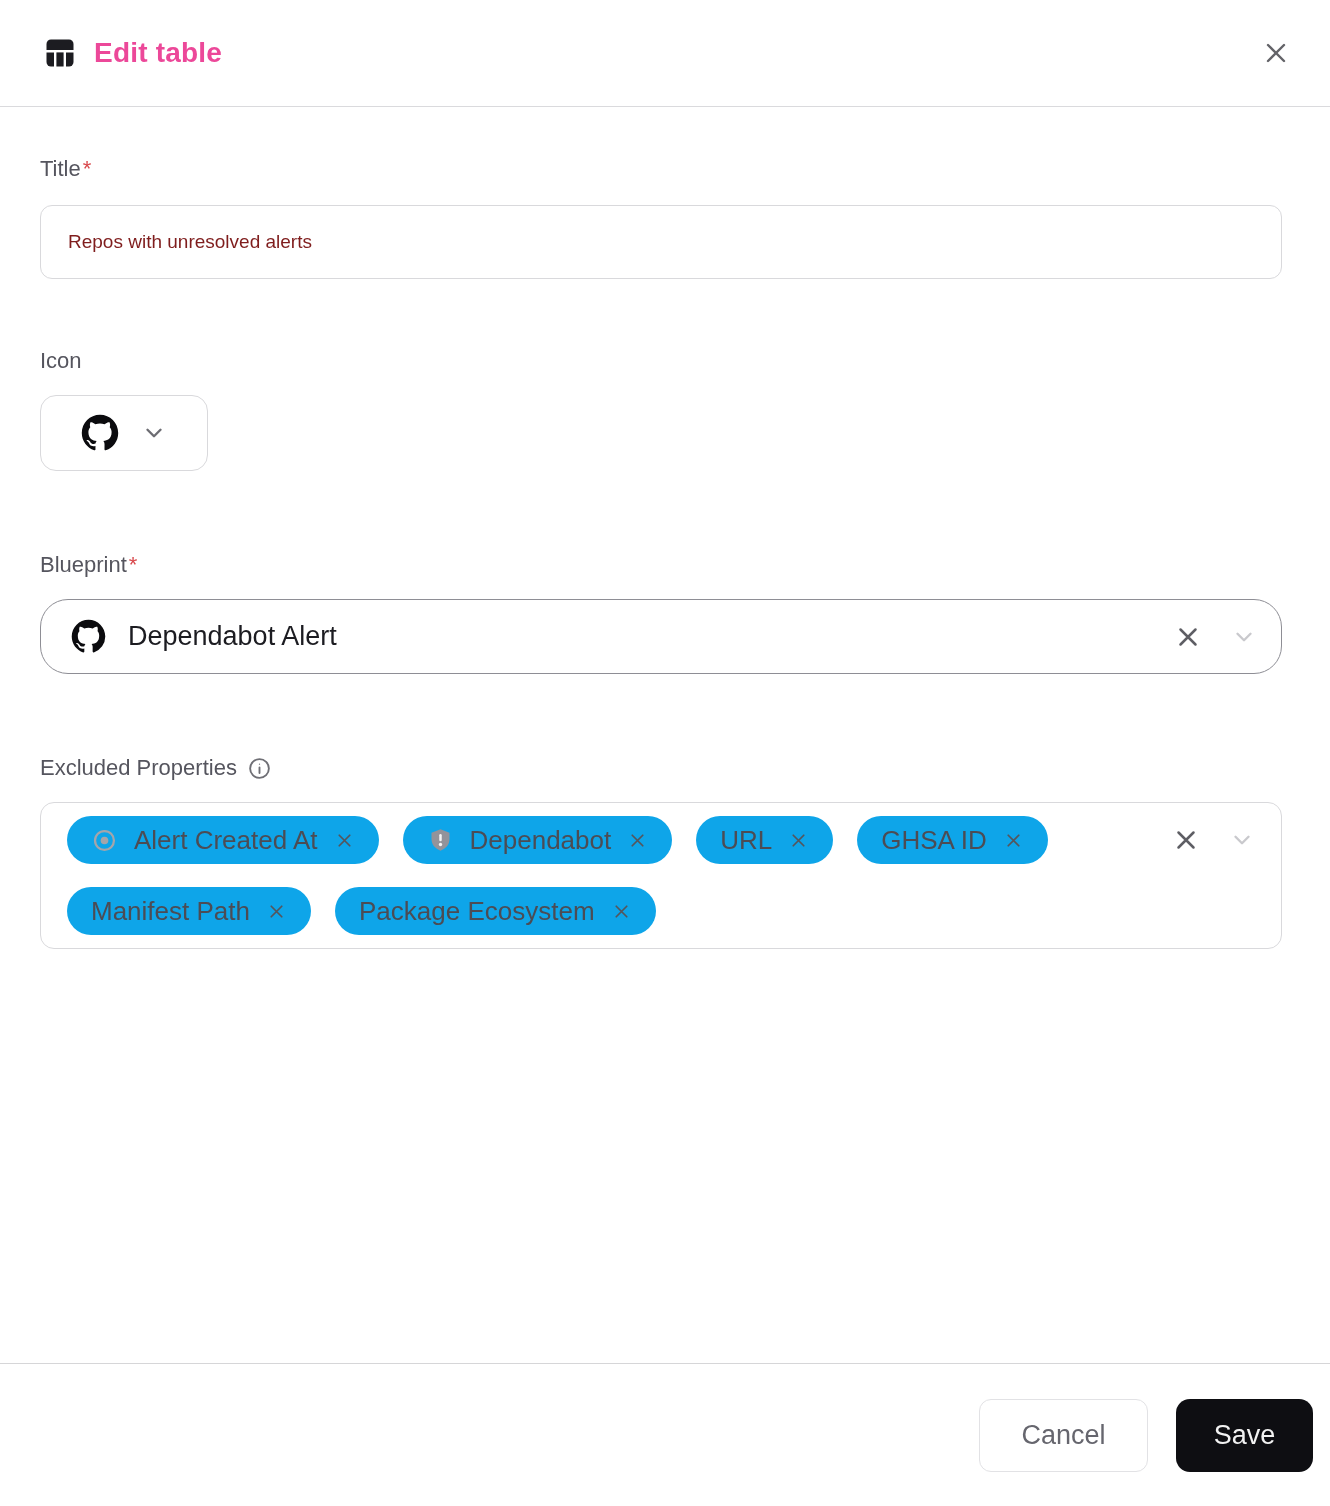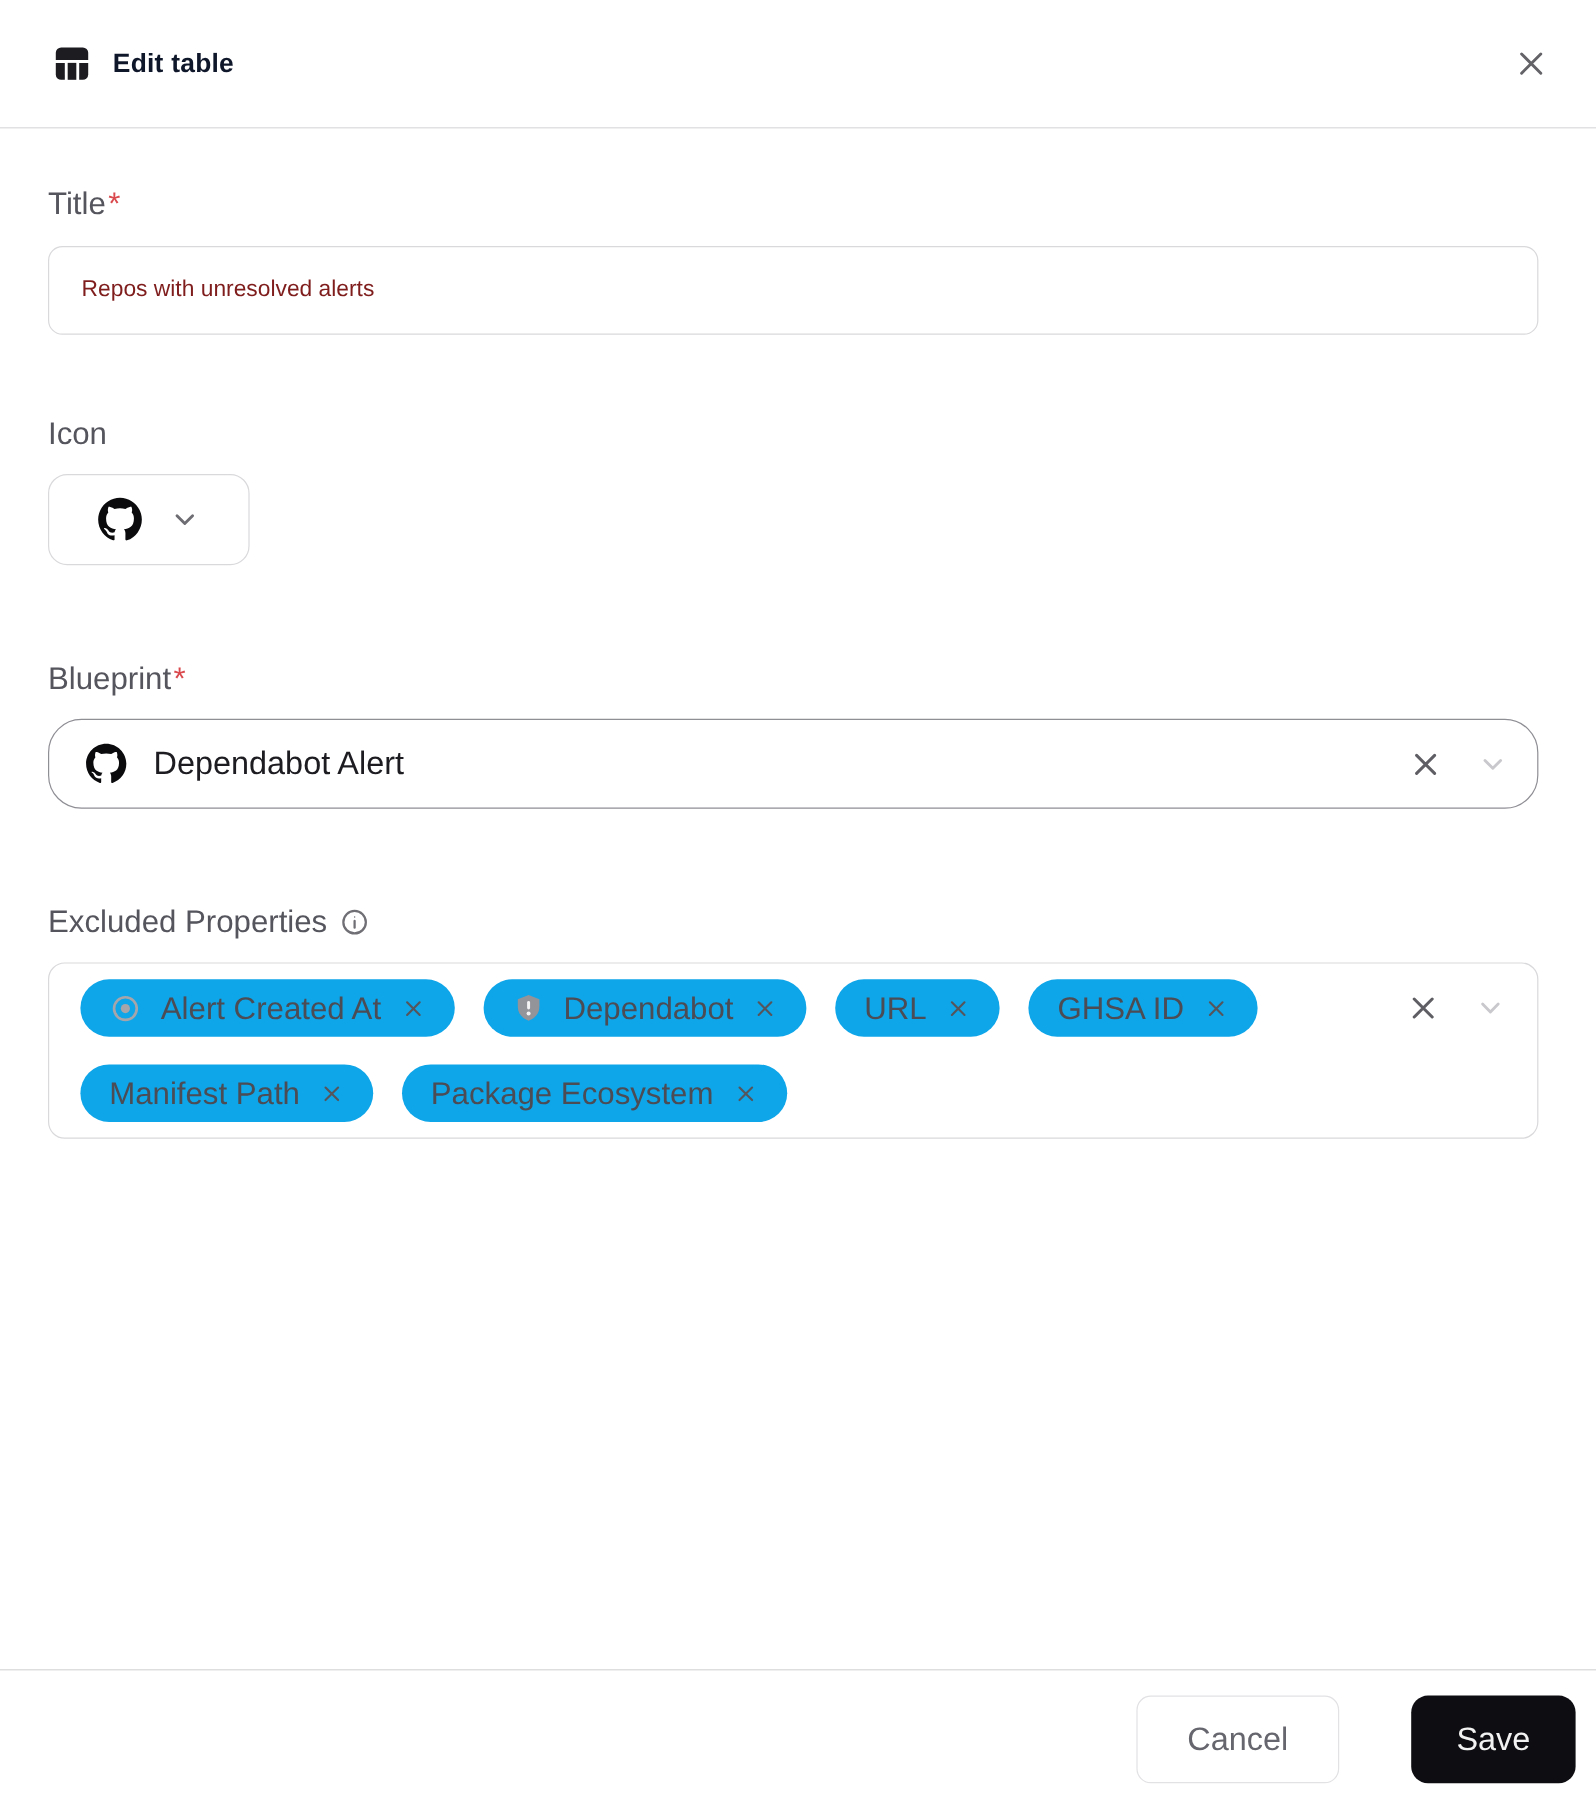--- a/index.html
+++ b/index.html
@@ -7,27 +7,27 @@
   body { font-family: "Liberation Sans", sans-serif; color: #1d1d22; }
 
   .modal { position: relative; width: 1330px; height: 1506px; background: #fff; overflow: hidden; }
 
   
   .modal-header {
     height: 107px; display: flex; align-items: center; justify-content: space-between;
     padding: 0 32px 0 42px; border-bottom: 1px solid #dadadd;
   }
   .header-left { display: flex; align-items: center; gap: 16px; }
-  .header-title { font-size: 22px; font-weight: 700; color: #0f172a; letter-spacing: 0.2px; }
+  .header-title { font-size: 28px; font-weight: 700; color: #ec4899; letter-spacing: 0.2px; }
   .close-btn { width: 44px; height: 44px; display: flex; align-items: center; justify-content: center;
     background: none; border: none; cursor: pointer; }
 
   
   .modal-body { padding: 0 48px 0 40px; }
-  .field-label { font-size: 26px; color: #55555e; display: flex; align-items: center; gap: 10px; line-height: 36px; }
+  .field-label { font-size: 22px; color: #55555e; display: flex; align-items: center; gap: 10px; line-height: 36px; }
   .req { color: #d9494d; }
   .section-title   { margin-top: 44px; }
   .section-icon    { margin-top: 64px; }
   .section-desc    { margin-top: 62px; }
   .section-bp      { margin-top: 76px; }
   .section-excl    { margin-top: 76px; }
   .section-filters { margin-top: 74px; }
 
   .text-input {
     margin-top: 18px; width: 100%; height: 74px; border: 1px solid #d9d9dc; border-radius: 12px;
@@ -71,23 +71,23 @@
     font-family: "Liberation Sans", sans-serif; font-size: 26px; color: #b7b7bc; padding: 0 20px 0 27px;
     white-space: pre; overflow: hidden; text-overflow: clip;
   }
   .edit-btn {
     width: 78px; height: 72px; background: #fff; border: 1px solid #dcdcde; border-radius: 12px;
     margin-left: 0; display: flex; align-items: center; justify-content: center; cursor: pointer;
   }
 
   
   .modal-footer {
-    position: absolute; left: 0; bottom: 0; width: 100%; height: 115px;
+    position: absolute; left: 0; bottom: 0; width: 100%; height: 143px;
     border-top: 1px solid #d6d6d8; display: flex; align-items: center; justify-content: flex-end;
-    gap: 60px; padding-right: 17px; background: #fff;
+    gap: 28px; padding-right: 17px; background: #fff;
   }
   .btn-cancel {
     width: 169px; height: 73px; background: #fff; border: 1px solid #e2e2e5; border-radius: 12px;
     font-family: "Liberation Sans", sans-serif; font-size: 27px; color: #66666e; cursor: pointer;
   }
   .btn-save {
     width: 137px; height: 73px; background: #0e0e12; border: none; border-radius: 14px;
     font-family: "Liberation Sans", sans-serif; font-size: 27px; color: #f2f2f2; cursor: pointer;
   }
 

